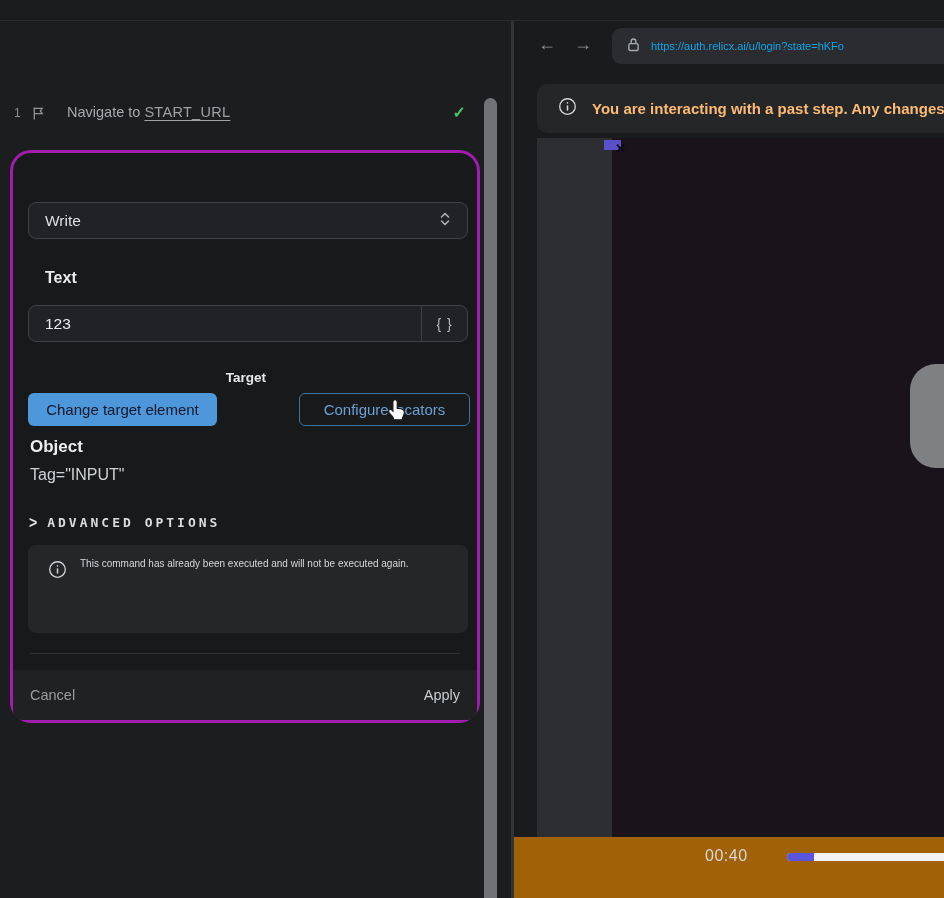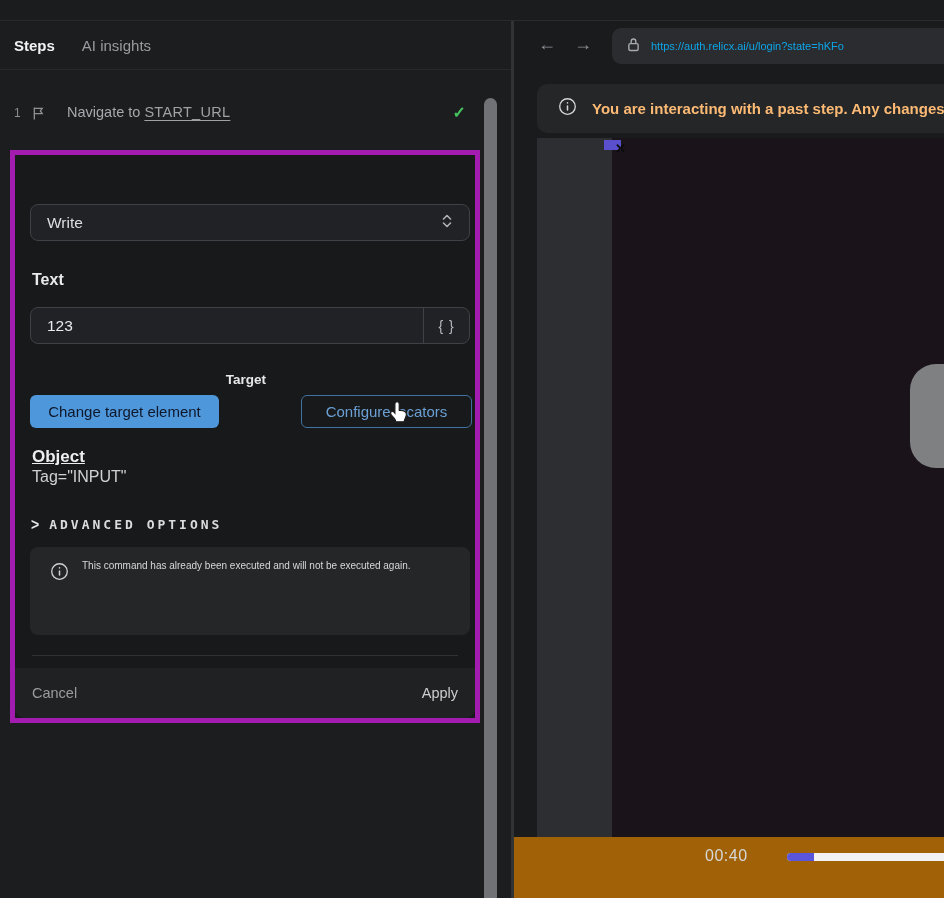--- a/index.html
+++ b/index.html
@@ -24,21 +24,21 @@
 
   .step-row { position:absolute; top:78px; left:0; right:0; height:28px; }
   .step-index { position:absolute; left:14px; top:6px; font-size:12px; color:#8b8e92; }
   .flag-icon { position:absolute; left:32px; top:6px; }
   .step-text { position:absolute; left:67px; top:4px; font-size:14.5px; color:#a6a9ad; }
   .step-link { text-decoration:underline; text-underline-offset:3px; color:#9ea2a5; letter-spacing:.3px; }
   .check-icon { position:absolute; right:45px; top:3px; font-size:16px; font-weight:700; color:#46c45f; }
 
   
   .card { position:absolute; left:10px; top:128px; width:470px; height:573px;
-    background:#18191b; border:5px solid #a21caf; border-radius:0; }
+    background:#18191b; border:3px solid #a21caf; border-radius:21px; }
   .select { position:absolute; left:15px; top:49px; width:440px; height:37px;
     background:#202225; border:1px solid #3e4145; border-radius:8px;
     display:flex; align-items:center; padding:0 16px; cursor:default; }
   .select-value { font-size:15.5px; color:#dcdee0; flex:1; }
   .field-label { position:absolute; left:17px; font-size:16px; font-weight:700; color:#e9eaec; }
   .input-wrap { position:absolute; left:15px; top:152px; width:440px; height:37px;
     background:#202225; border:1px solid #3e4145; border-radius:8px; display:flex; }
   .input-wrap input { flex:1; background:transparent; border:none; outline:none;
     color:#e9eaec; font-size:15.5px; padding:0 16px; font-family:"Liberation Sans",sans-serif; }
   .braces-btn { width:46px; border-left:1px solid #3e4145; display:flex; align-items:center;
@@ -50,21 +50,21 @@
   .target-divider .lbl { font-size:13.5px; font-weight:700; color:#e6e8ea; }
 
   .btn-blue { position:absolute; left:15px; top:240px; width:189px; height:33px;
     background:#4e97da; border:none; border-radius:6px; color:#0f172a;
     font-size:15px; font-weight:500; font-family:"Liberation Sans",sans-serif; cursor:pointer; }
   .btn-outline { position:absolute; left:286px; top:240px; width:171px; height:33px;
     background:transparent; border:1px solid #41719f; border-radius:6px; color:#6ba0d4;
     font-size:15px; font-weight:500; font-family:"Liberation Sans",sans-serif; cursor:pointer; }
   .cursor-icon { position:absolute; left:372px; top:246px; z-index:6; }
 
-  .object-label { position:absolute; left:17px; top:292px; font-size:17px; font-weight:700; color:#eceef0;text-decoration:underline; }
+  .object-label { position:absolute; left:17px; top:284px; font-size:17px; font-weight:700; color:#eceef0; }
   .object-value { position:absolute; left:17px; top:313px; font-size:16px; color:#cfd2d4; }
 
   .advanced { position:absolute; left:16px; top:361px; display:flex; align-items:center; gap:10px; cursor:pointer; }
   .advanced .chev { font-size:14px; font-weight:700; color:#e3e5e7; transform:scaleY(1.15); }
   .advanced .lbl { font-family:"DejaVu Sans Mono", monospace; font-size:13px; font-weight:700;
     letter-spacing:3px; color:#d9dbdd; }
 
   .info-box { position:absolute; left:15px; top:392px; width:440px; height:88px;
     background:#242628; border-radius:8px; }
   .info-box .info-icon { position:absolute; left:20px; top:15px; }
@@ -116,24 +116,20 @@
   .floating-pill { position:absolute; right:-24px; top:342px; width:58px; height:104px;
     border-radius:26px; background:#7f8082; z-index:5; cursor:pointer; }
 </style>
 </head>
 <body>
 
 <div class="top-strip"></div>
 
 <div class="left-panel">
 
-  <div class="tab-bar">
-    <span class="tab active">Steps</span>
-    <span class="tab inactive">AI insights</span>
-  </div>
 
   <div class="step-row">
     <span class="step-index">1</span>
     <span class="flag-icon">
       <svg width="13" height="15" viewBox="0 0 14 16" fill="none" stroke="#8f9398" stroke-width="1.4">
         <path d="M2.5 1.5v13"></path>
           <path d="M2.5 2.5h8.5l-2 2.8 2 2.8H2.5"></path>
       </svg>
     </span>
     <span class="step-text">
@@ -148,21 +144,21 @@
     <div class="select">
       <span class="select-value">Write</span>
       <span>
         <svg width="12" height="16" viewBox="0 0 12 16" fill="none" stroke="#aeb2b6" stroke-width="1.6" stroke-linecap="round" stroke-linejoin="round">
           <path d="M2.5 6 6 2.5 9.5 6"></path>
             <path d="M2.5 10 6 13.5 9.5 10"></path>
         </svg>
       </span>
     </div>
 
-    <div class="field-label" style="top:116px;">Text</div>
+    <div class="field-label" style="top:116px;margin-left:15px;">Text</div>
 
     <div class="input-wrap">
       <input type="text" value="123" style="">
       <span class="braces-btn">{ }</span>
     </div>
 
     <div class="target-divider">
       <span class="line"></span>
       <span class="lbl">Target</span>
       <span class="line"></span>

